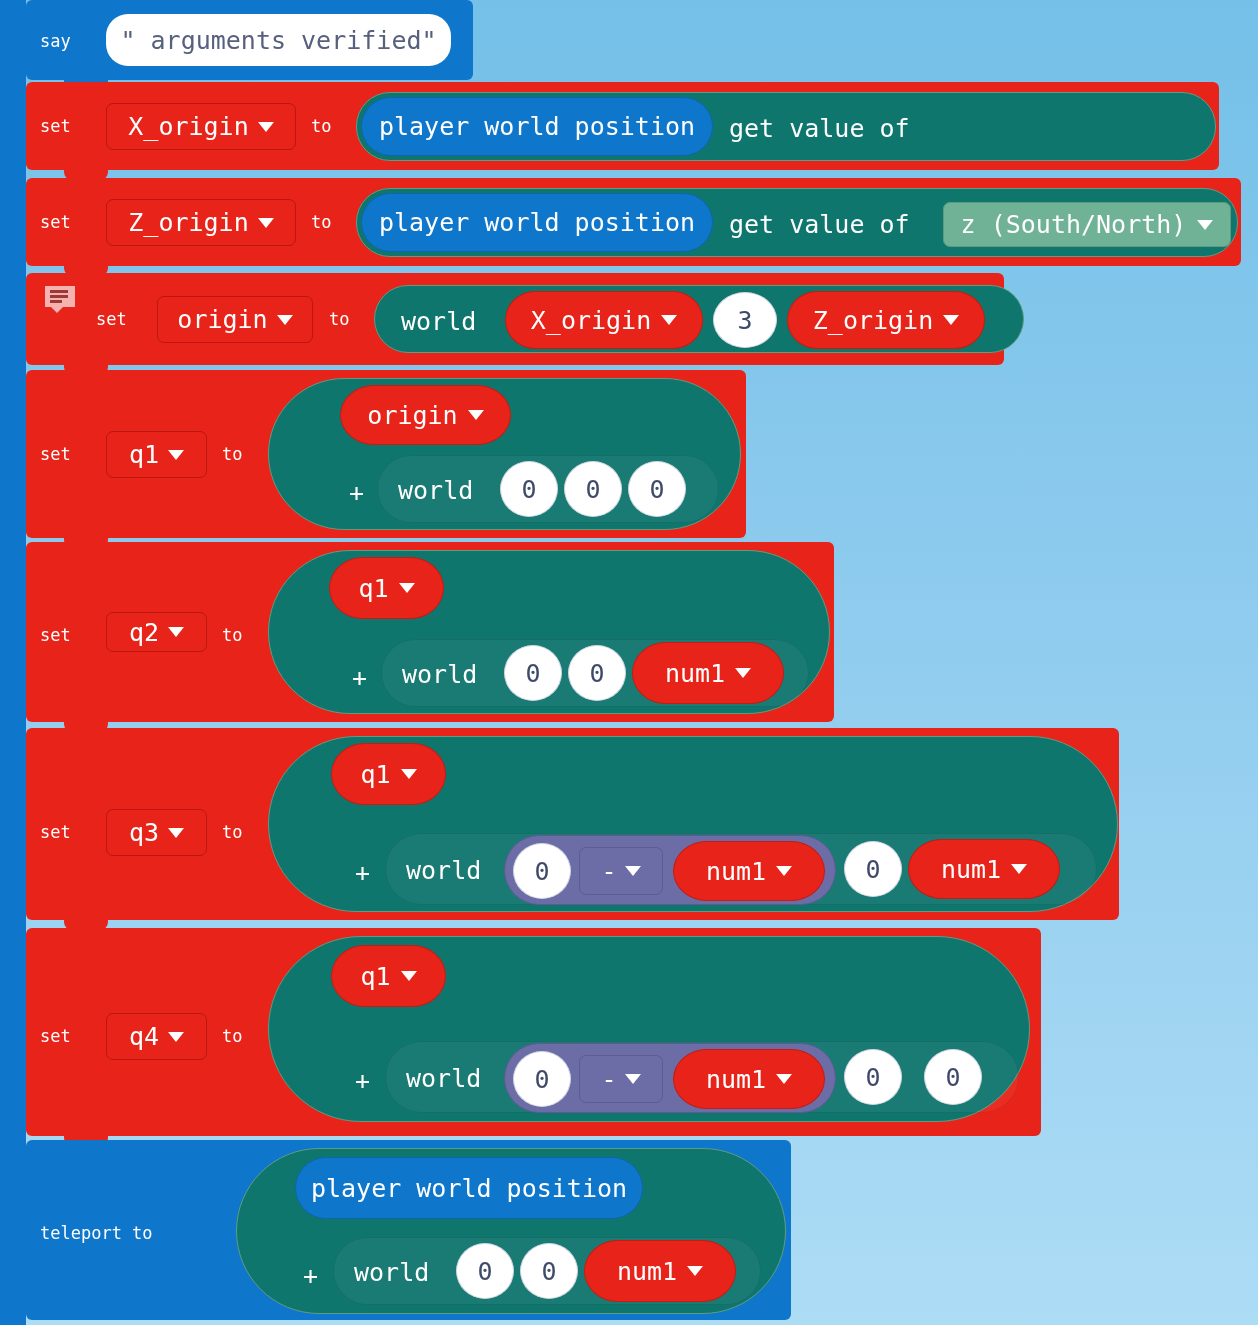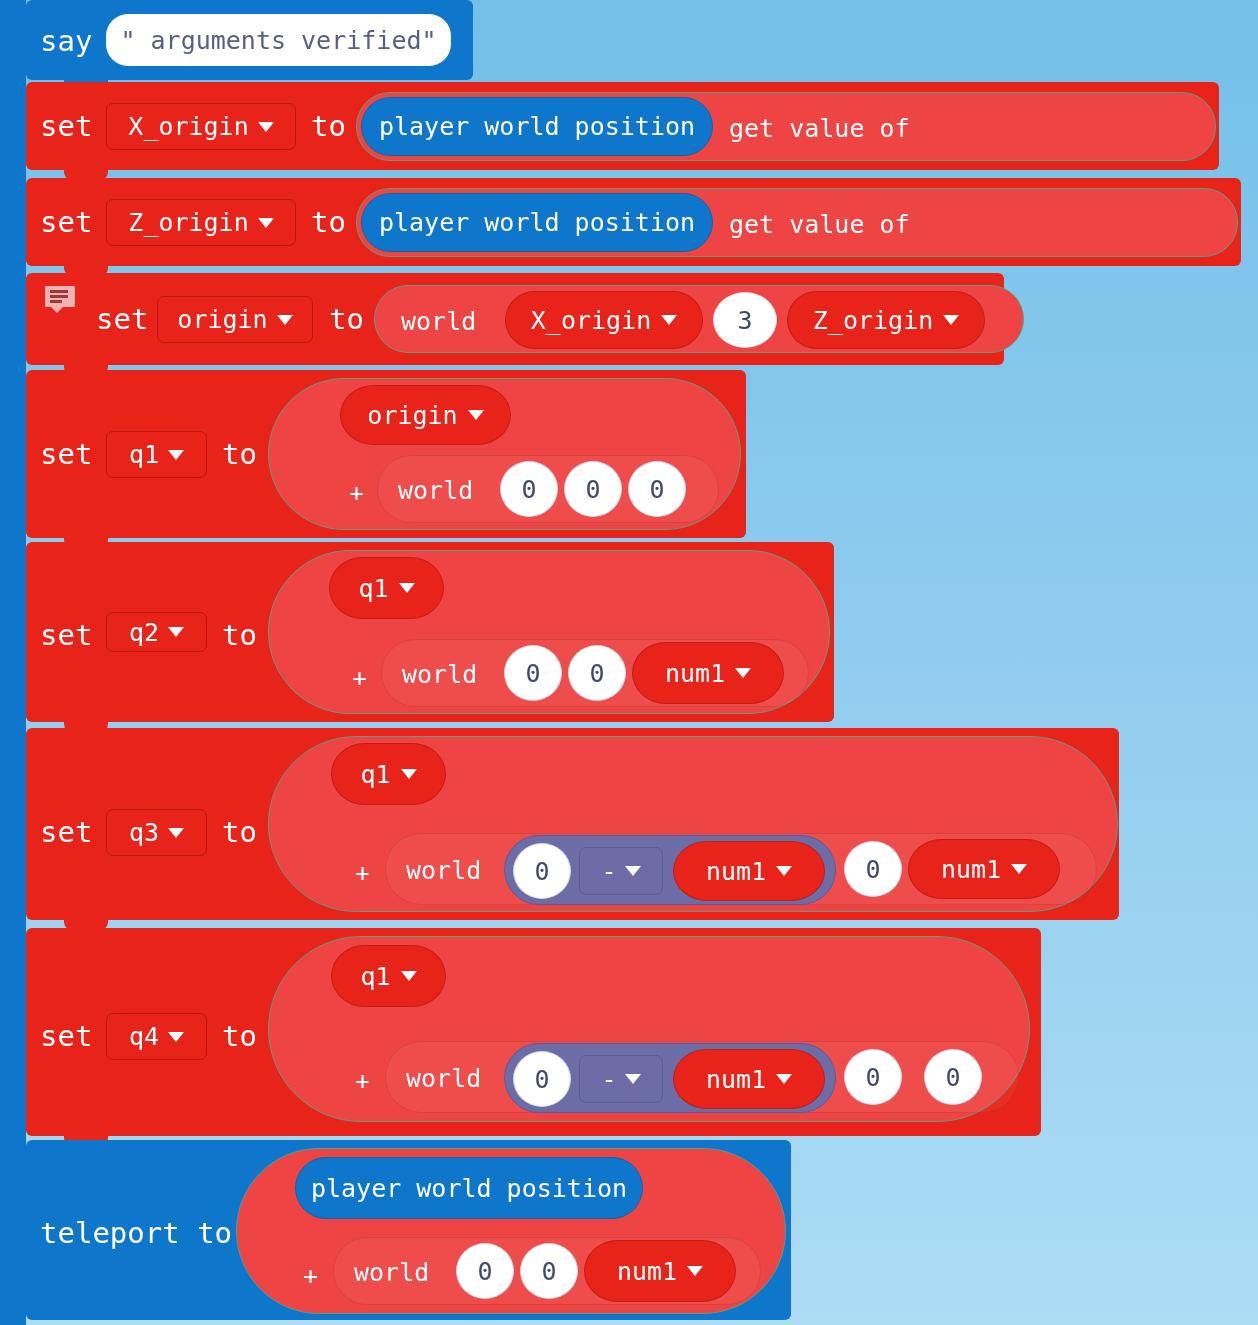--- a/index.html
+++ b/index.html
@@ -26,21 +26,21 @@
   
   .notch{
     position:absolute;left:38px;top:0;width:44px;height:11px;
     border-bottom-left-radius:9px;border-bottom-right-radius:9px;
   }
   .notch.red{background:#e8241a;}
   .notch.blue{background:#0e77cc;}
   .notch.green{background:#5fa98c;}
   
   .lbl{
-    color:#ffffff;font-size:29px;line-height:25px;
+    color:#ffffff;font-size:17px;line-height:25px;
     position:absolute;white-space:nowrap;letter-spacing:0px;
   }
   
   .fld-var{ 
     position:absolute;box-sizing:border-box;
     background:#e8241a;border:1px solid #b9170f;
     border-radius:7px;color:#fff;font-size:25px;
     display:flex;align-items:center;justify-content:center;
     white-space:nowrap;gap:9px;padding:0 13px;
   }
@@ -69,21 +69,21 @@
     background:#ffffff;border:1px solid #cfd6e2;border-radius:50%;
     display:flex;align-items:center;justify-content:center;
     color:#3f4a6b;font-size:25px;
   }
   
   .rep{
     position:absolute;box-sizing:border-box;
     display:flex;align-items:center;white-space:nowrap;
     color:#ffffff;font-size:25px;
   }
-  .rep.green{background:#ef4444;border:1px solid #5f9c82;}
+  .rep.green{background:#0f766e;border:1px solid #5f9c82;}
   .rep.blue{background:#0e77cc;border:1px solid #0b66ae;}
   .rep.red{background:#e8241a;border:1px solid #c41c13;}
   .rep.purple{background:#6c6ca6;border:1px solid #5c5c92;}
   .pill{border-radius:999px;}
   .rnd{border-radius:34px;}
   .rnd-lg{border-radius:46px;}
   
   .grp{
     position:absolute;box-sizing:border-box;
     border:1px solid rgba(0,0,0,0.10);border-radius:999px;
@@ -142,20 +142,24 @@
     <div class="fld-var" style="left:80px;top:21px;width:190px;height:47px;">
       <span>Z_origin</span>
       <span class="caret"></span>
     </div>
     <span class="lbl" style="left:285px;top:32px;">to</span>
     <div class="rep green rnd" style="left:330px;top:10px;width:882px;height:69px;">
       <div class="rep blue pill" style="left:4px;top:4px;width:352px;height:59px;justify-content:center;">
         <span style="width:100%;text-align:center;">player world position</span>
       </div>
       <span class="txt" style="left:372px;top:21px;">get value of</span>
+      <div class="fld-drop-green" style="left:586px;top:13px;width:288px;height:45px;">
+        <span>z (South/North)</span>
+        <span class="caret"></span>
+      </div>
     </div>
   </div>
   <div class="notch red" style="left:64px;top:266px;"></div>
 
   <div class="stmt red" style="left:26px;top:273px;width:978px;height:92px;">
     <div class="cmt" style="left:19px;top:13px;">
       <div class="bub"></div>
       <div class="tail"></div>
       <i style="top:4px;width:18px;"></i>
       <i style="top:9px;width:18px;"></i>

